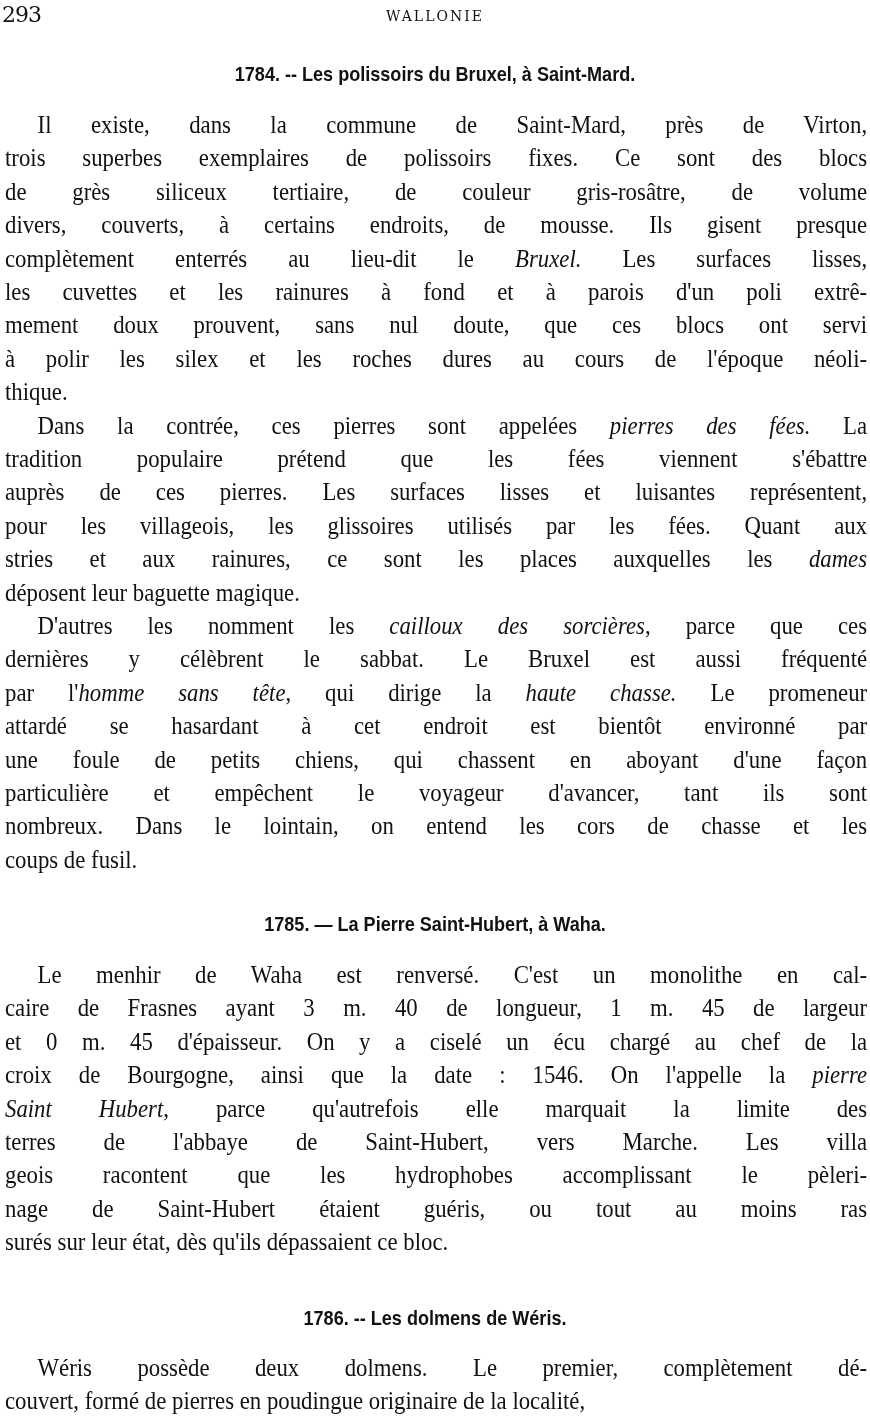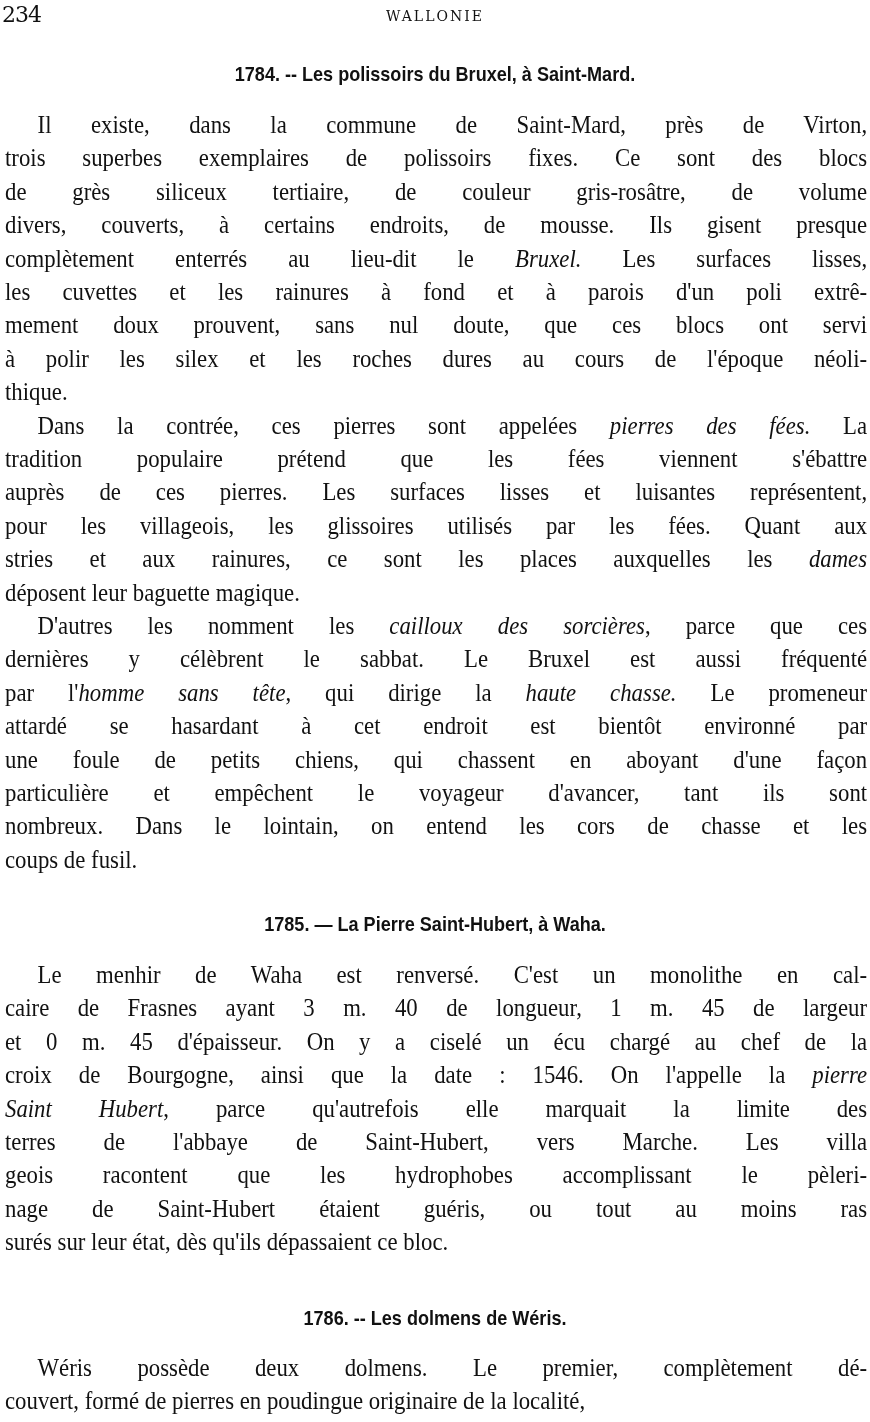--- a/index.html
+++ b/index.html
@@ -27,21 +27,21 @@
   }
   .line.last { text-align-last: left; }
   .line.indent { padding-left: 35px; box-sizing: border-box; }
   .line i { font-style: italic; }
 </style>
 </head>
 <body>
 
 <div class="page">
   <div class="running-head">
-    <span class="page-number">234</span>
+    <span class="page-number">293</span>
     <span class="running-title">WALLONIE</span>
   </div>
   <div id="content">
       <div class="heading" style="top: 62px;">1784. -- Les polissoirs du Bruxel, à Saint-Mard.</div>
       <div class="line indent" style="top: 110px;"><span>Il existe, dans la commune de Saint-Mard, près de Virton,</span></div>
       <div class="line" style="top: 143.4px;"><span>trois superbes exemplaires de polissoirs fixes. Ce sont des blocs</span></div>
       <div class="line" style="top: 176.8px;"><span>de grès siliceux tertiaire, de couleur gris-rosâtre, de volume</span></div>
       <div class="line" style="top: 210.2px;"><span>divers, couverts, à certains endroits, de mousse. Ils gisent presque</span></div>
       <div class="line" style="top: 243.6px;"><span>complètement enterrés au lieu-dit le </span><i>Bruxel.</i><span> Les surfaces lisses,</span></div>
       <div class="line" style="top: 277px;"><span>les cuvettes et les rainures à fond et à parois d'un poli extrê-</span></div>

